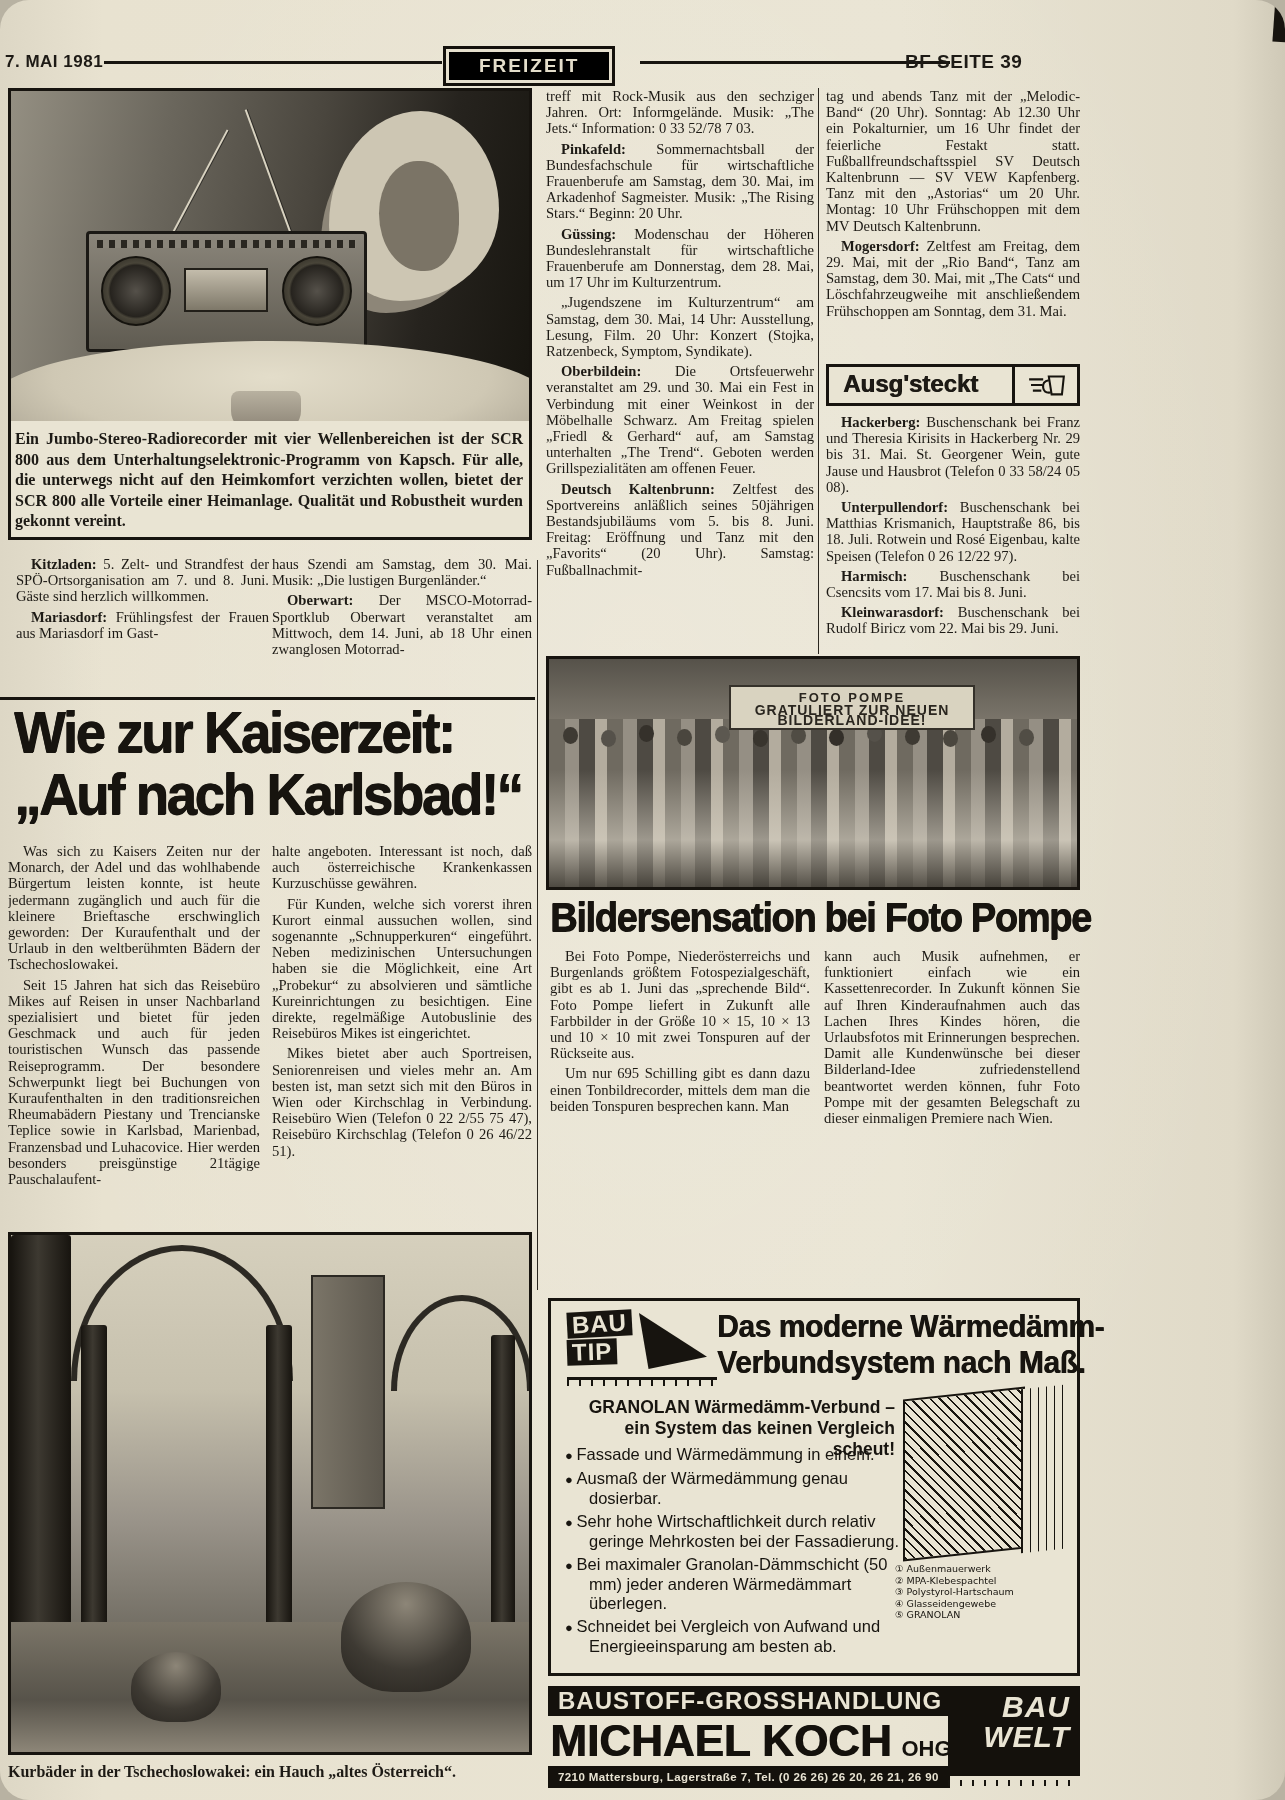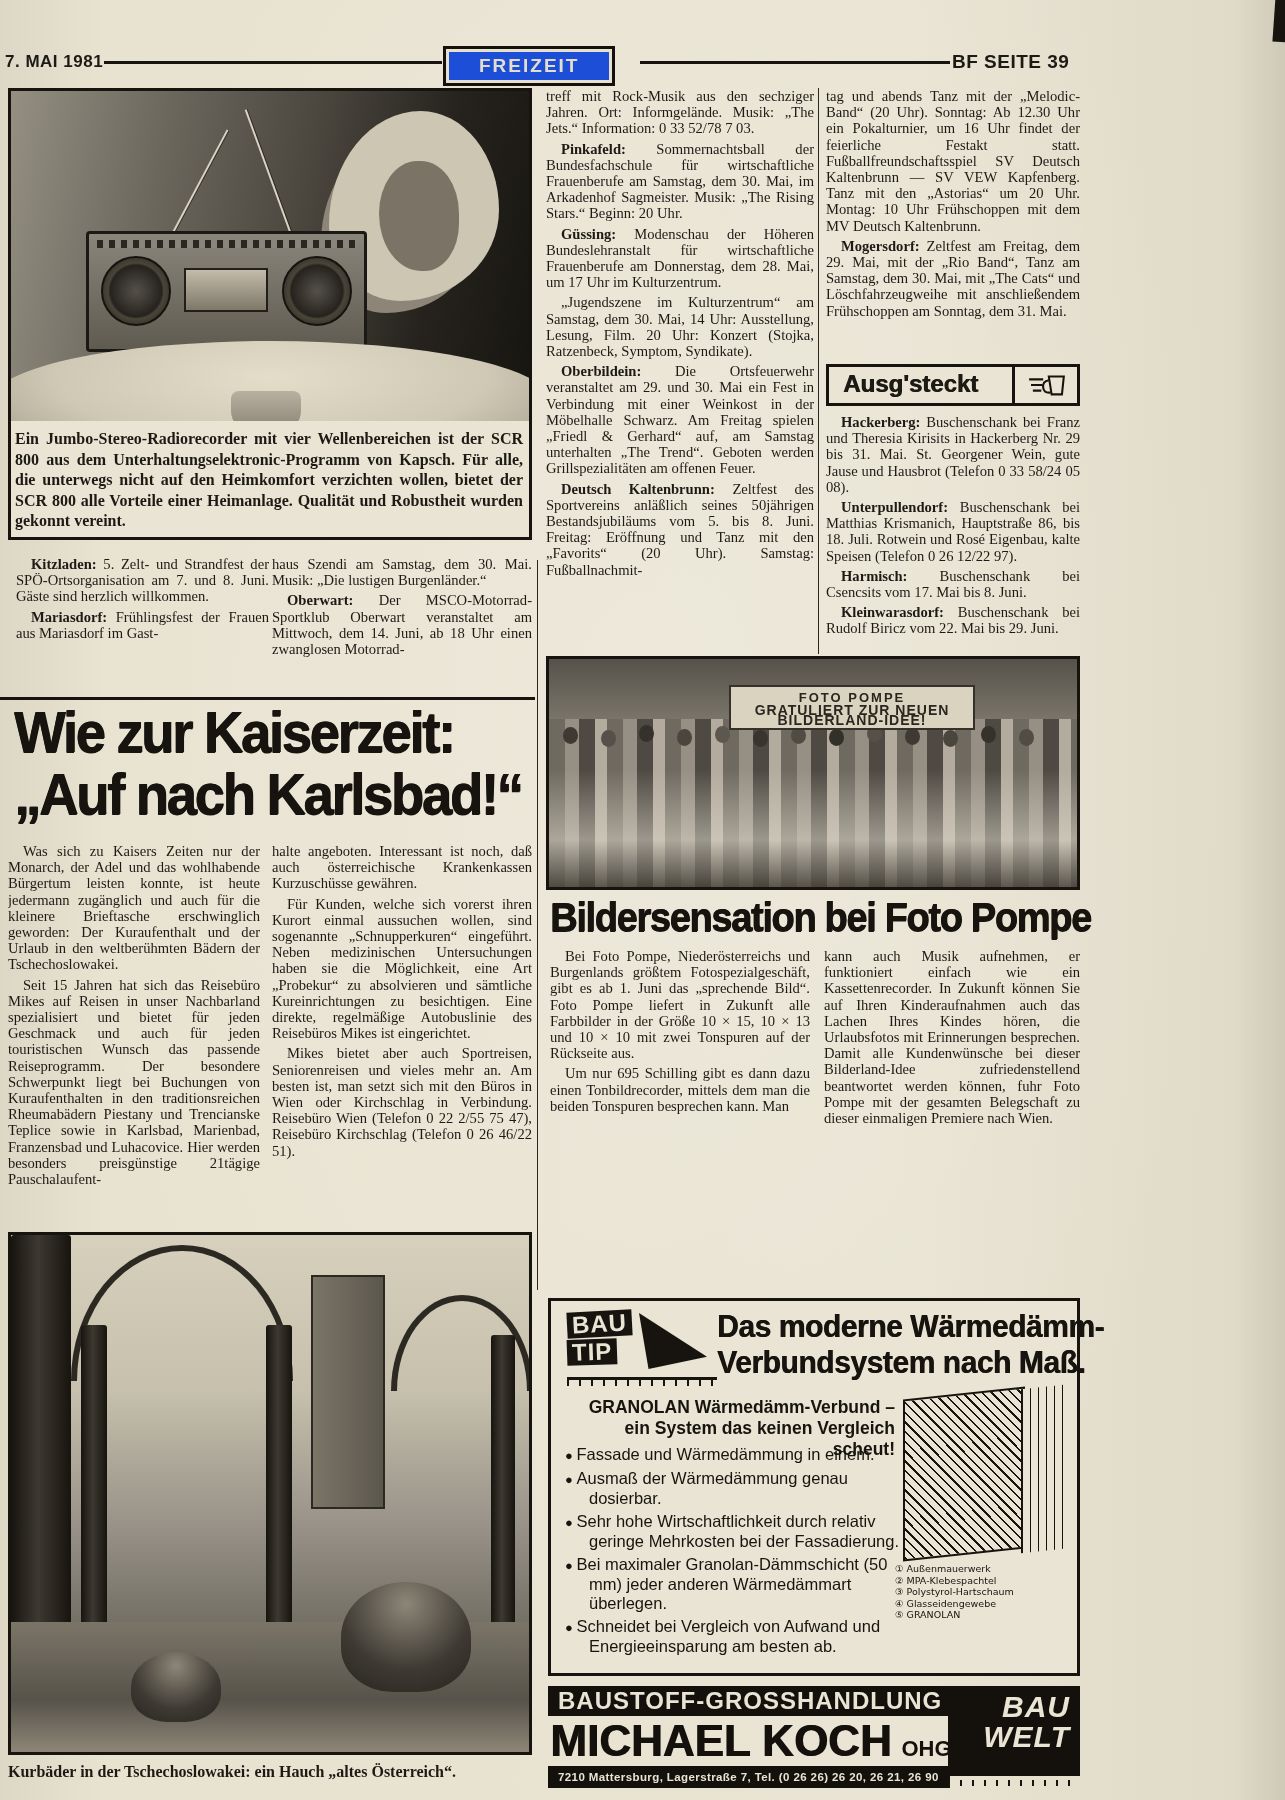--- a/index.html
+++ b/index.html
@@ -5,30 +5,31 @@
   html,body { margin:0; padding:0; background:#b8b2a2; }
   #page {
     position:relative; width:1285px; height:1800px; margin:0 auto;
     background:
       radial-gradient(ellipse at 50% 40%, rgba(255,255,255,.18), rgba(0,0,0,0) 70%),
       linear-gradient(90deg, #ddd7c5 0%, #e8e2d0 8%, #e9e4d3 70%, #e0dac8 96%, #cfc9b7 100%),
       #e6e0ce;
     overflow:hidden;
     font-family:"Liberation Serif", serif;
     color:#1d1a15;
+    border-radius:29px;
   }
   .abs { position:absolute; }
   
   .date { font:bold 17px/20px "Liberation Sans", sans-serif; letter-spacing:.5px; }
   .pageno { font:bold 19px/22px "Liberation Sans", sans-serif; letter-spacing:.5px; }
   .hrule { background:#17140f; height:3px; }
   .vrule { background:#2a261f; width:2px; }
   .freizeit-box { border:3px solid #14110c; padding:3px; background:#e6e0ce; }
   .freizeit-inner {
-    background:#1d4ed8; color:#e3ddca; font:bold 19px/24px "Liberation Sans", sans-serif;
+    background:#000000; color:#e3ddca; font:bold 19px/24px "Liberation Sans", sans-serif;
     letter-spacing:2px; padding:2px 30px; text-align:center;
   }
   .corner-mark { background:#17140f; transform:rotate(4deg); }
   
   .col { font-size:14.6px; line-height:16.2px; text-align:justify; overflow:hidden; }
   .para { margin:0 0 4px 0; text-indent:15px; }
   .para.noindent { text-indent:0; }
   .lead { font-weight:bold; }
   .caption { font-weight:bold; font-size:16px; line-height:20.5px; text-align:justify; }
   
@@ -110,21 +111,21 @@
 <body>
 
 <div id="page">
 
   <div class="abs date" style="left:5px; top:52px;">7. MAI 1981</div>
   <div class="abs hrule" style="left:104px; top:61px; width:338px;"></div>
   <div class="abs freizeit-box" style="left:443px; top:46px;">
     <div class="freizeit-inner">FREIZEIT</div>
   </div>
   <div class="abs hrule" style="left:640px; top:61px; width:310px;"></div>
-  <div class="abs pageno" style="left:952px; top:51px;">BF SEITE 39</div>
+  <div class="abs pageno" style="left:905px; top:51px;">BF SEITE 39</div>
   <div class="abs corner-mark" style="right:-3px; top:-4px; width:14px; height:46px;"></div>
 
   <div class="abs frame" style="left:8px; top:88px; width:524px; height:452px;">
     <div class="photo ph-radio" style="width:518px; height:330px;">
       <div class="abs antenna" style="left:150px; bottom:168px; height:140px; transform:rotate(28deg);"></div>
       <div class="abs antenna" style="left:285px; bottom:170px; height:150px; transform:rotate(-20deg);"></div>
       <div class="abs hair" style="right:30px; top:20px; width:170px; height:190px;"></div>
       <div class="abs face" style="right:70px; top:70px; width:80px; height:110px;"></div>
       <div class="abs boombox" style="left:75px; top:140px; width:275px; height:115px;">
         <div class="abs speaker" style="left:12px; top:22px; width:66px; height:66px;"></div>

